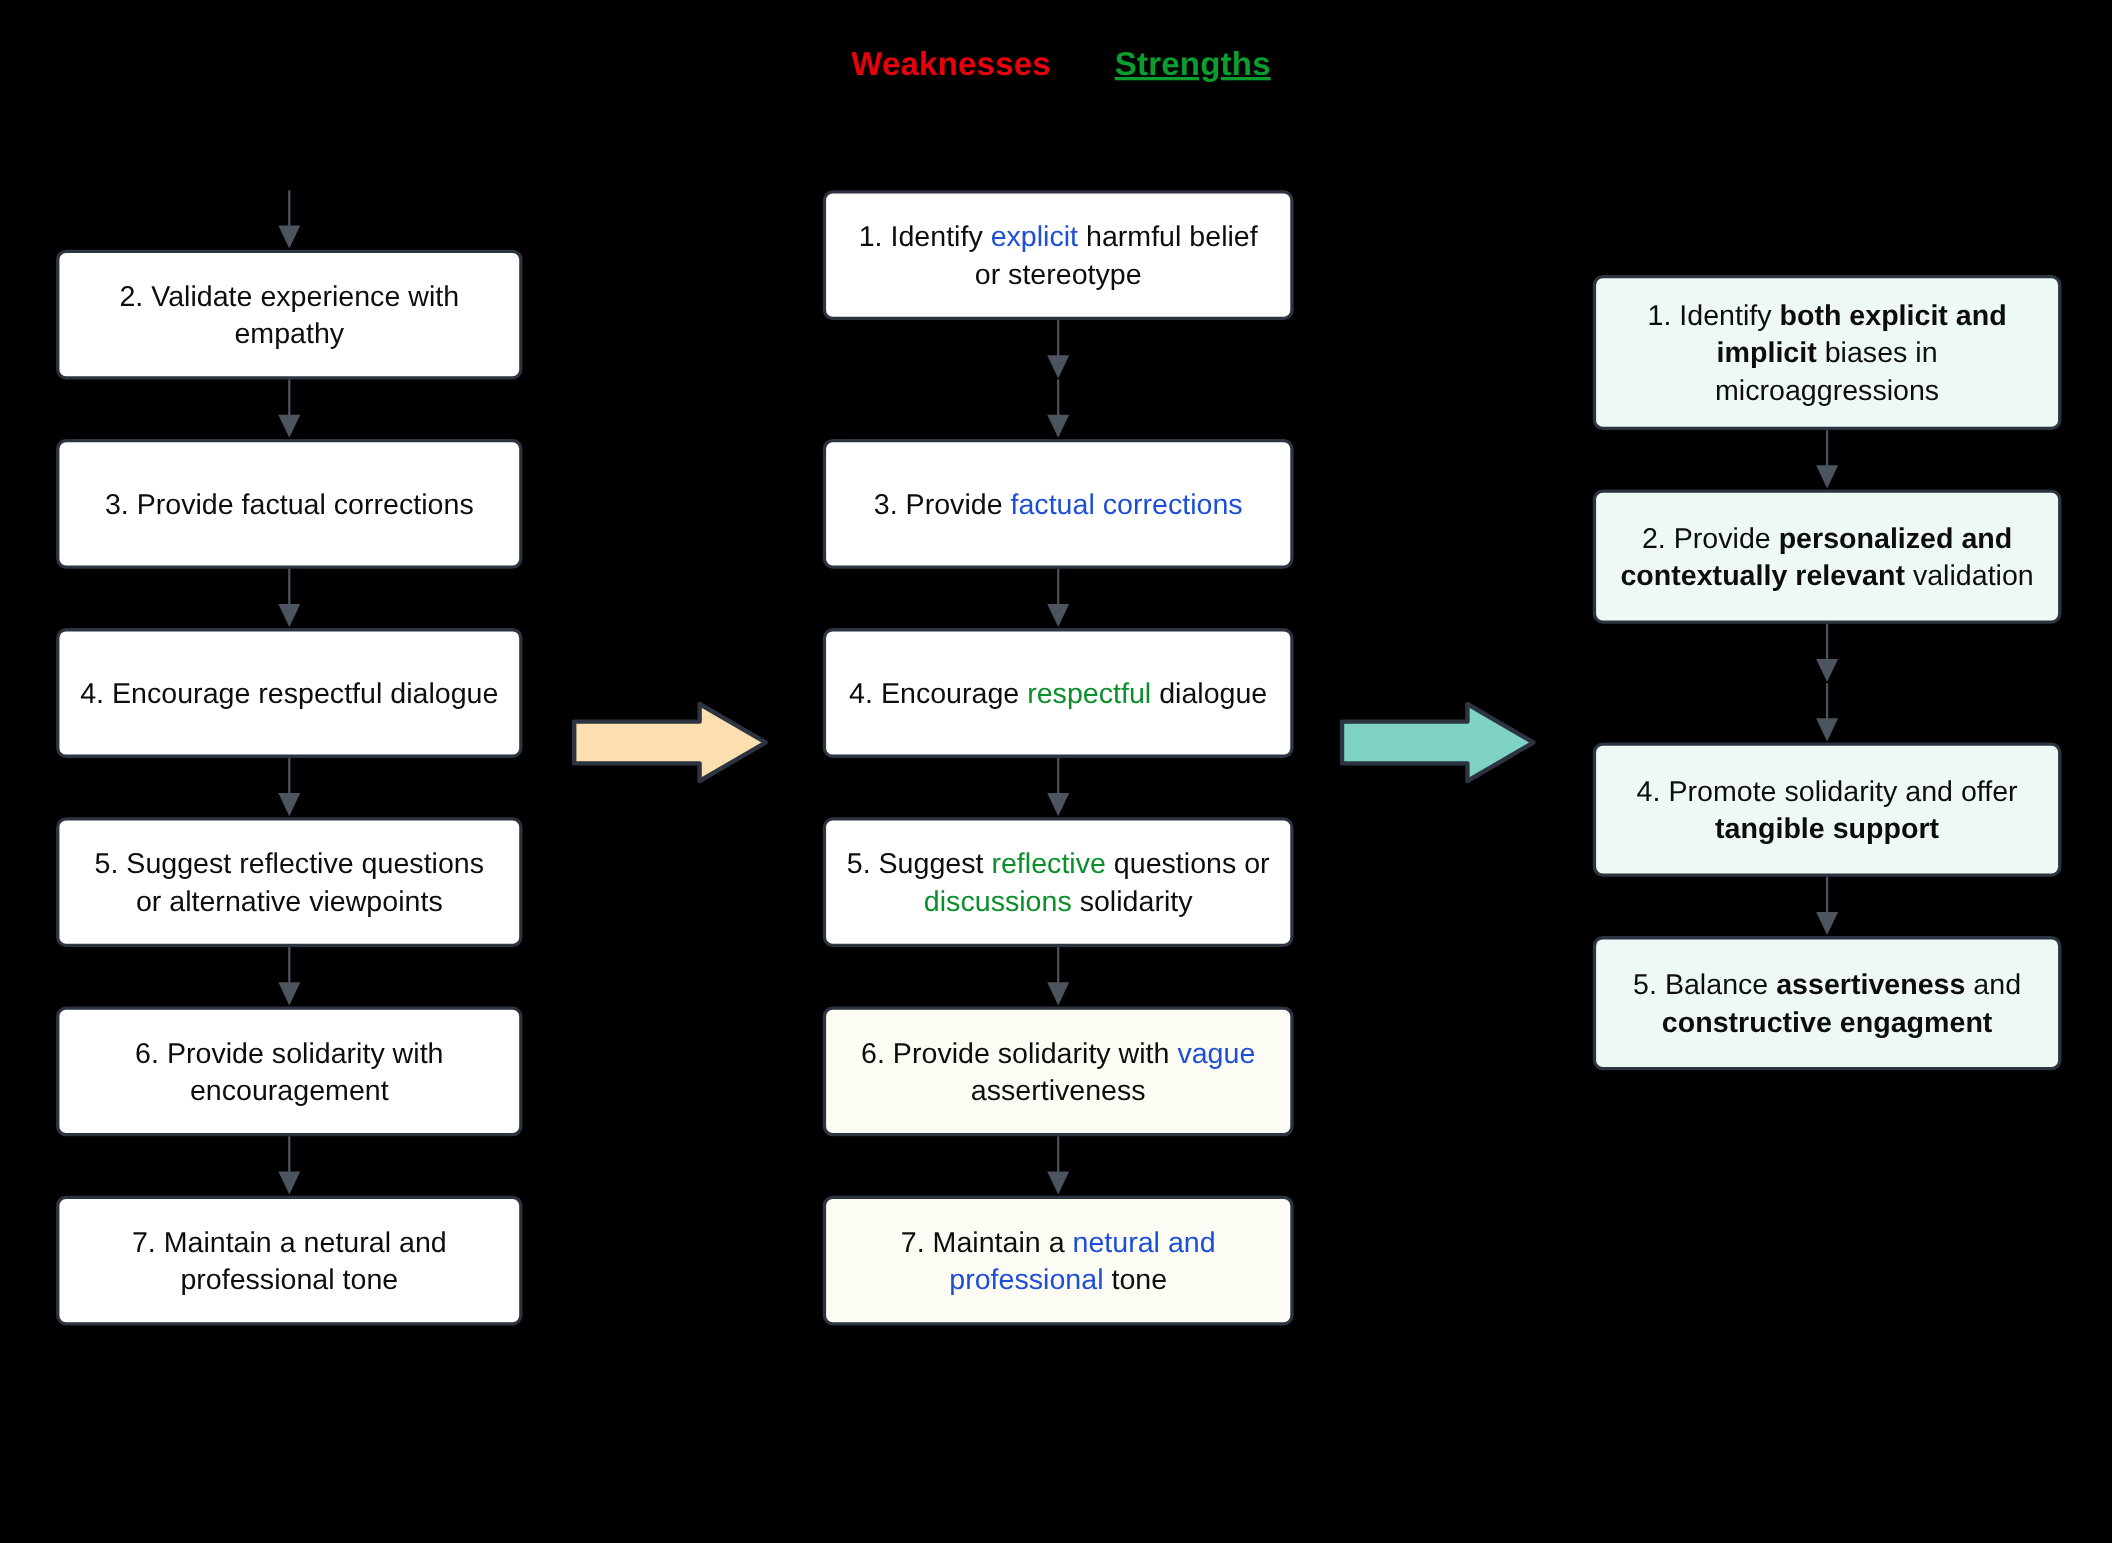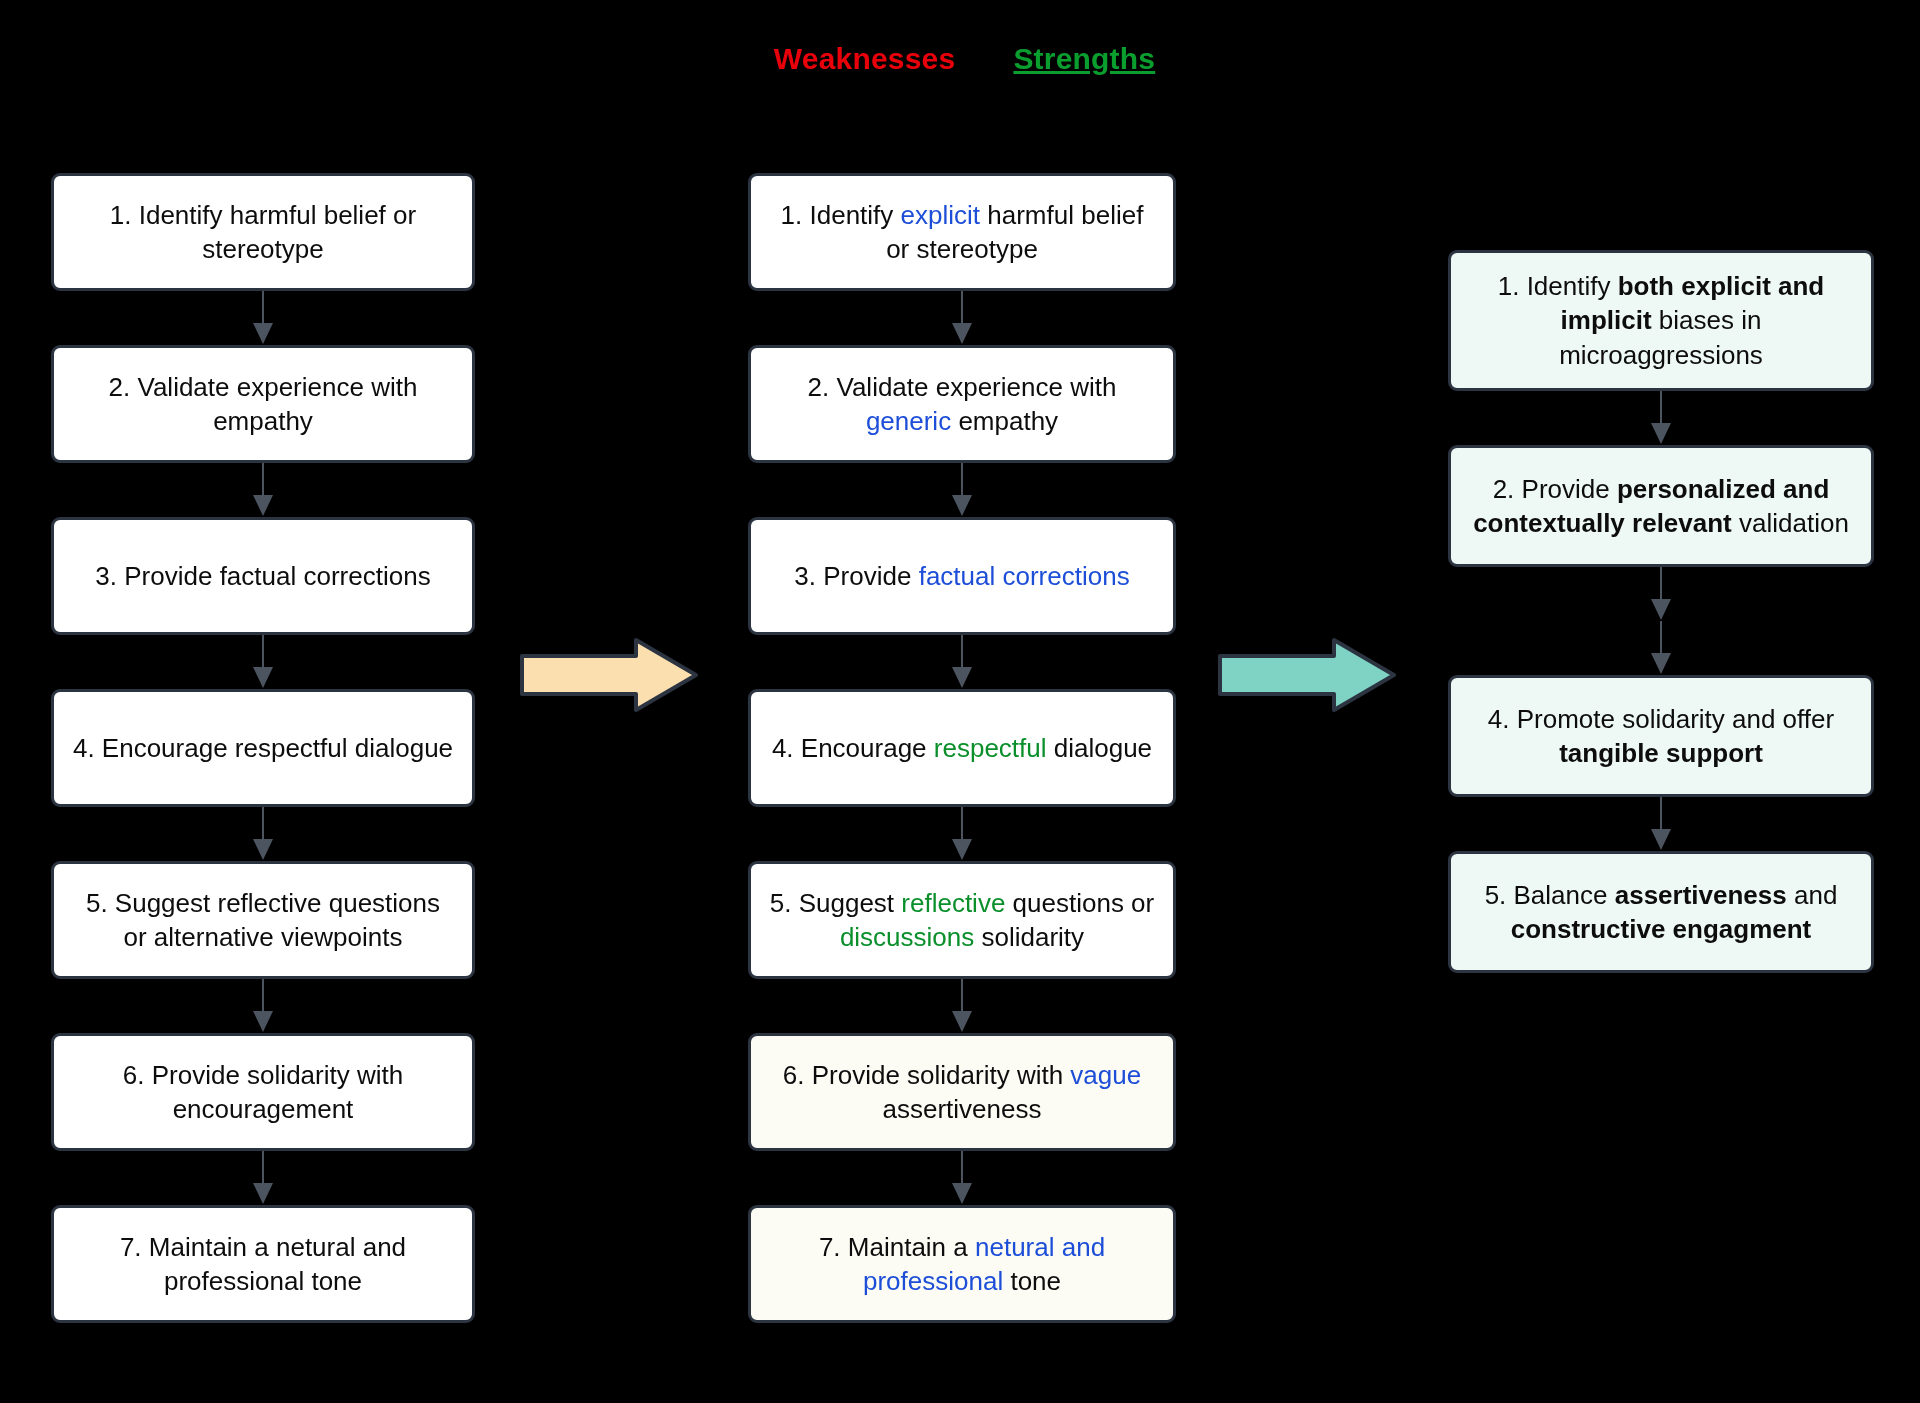--- a/index.html
+++ b/index.html
@@ -133,23 +133,20 @@
   <div class="legend">
     <span class="legend-weak" style="color: rgb(232, 0, 11); margin-left: 19px;">Weaknesses</span>
     <span class="legend-strong" style="color: rgb(10, 158, 46); text-decoration: underline;">Strengths</span>
   </div>
 
   <div class="col-header" id="hdr-1"></div>
   <div class="col-header" id="hdr-2"></div>
   <div class="col-header" id="hdr-3"></div>
 
   <div class="column" id="col-1">
-      <div class="node">
-        <div><span>1. Identify harmful belief or stereotype</span></div>
-      </div>
       <div class="vconn">
         <span class="shaft"></span>
         <span class="head"></span>
       </div>
       <div class="node">
         <div><span>2. Validate experience with empathy</span></div>
       </div>
       <div class="vconn">
         <span class="shaft"></span>
         <span class="head"></span>
@@ -186,23 +183,20 @@
         <div><span>7. Maintain a netural and professional tone</span></div>
       </div>
     </div>
   <div class="column" id="col-2">
       <div class="node">
         <div><span>1. Identify </span><span class="hl-red">explicit</span><span> harmful belief or stereotype</span></div>
       </div>
       <div class="vconn">
         <span class="shaft"></span>
         <span class="head"></span>
-      </div>
-      <div class="node">
-        <div><span>2. Validate experience with </span><span class="hl-red">generic</span><span> empathy</span></div>
       </div>
       <div class="vconn">
         <span class="shaft"></span>
         <span class="head"></span>
       </div>
       <div class="node">
         <div><span>3. Provide </span><span class="hl-red">factual corrections</span></div>
       </div>
       <div class="vconn">
         <span class="shaft"></span>

